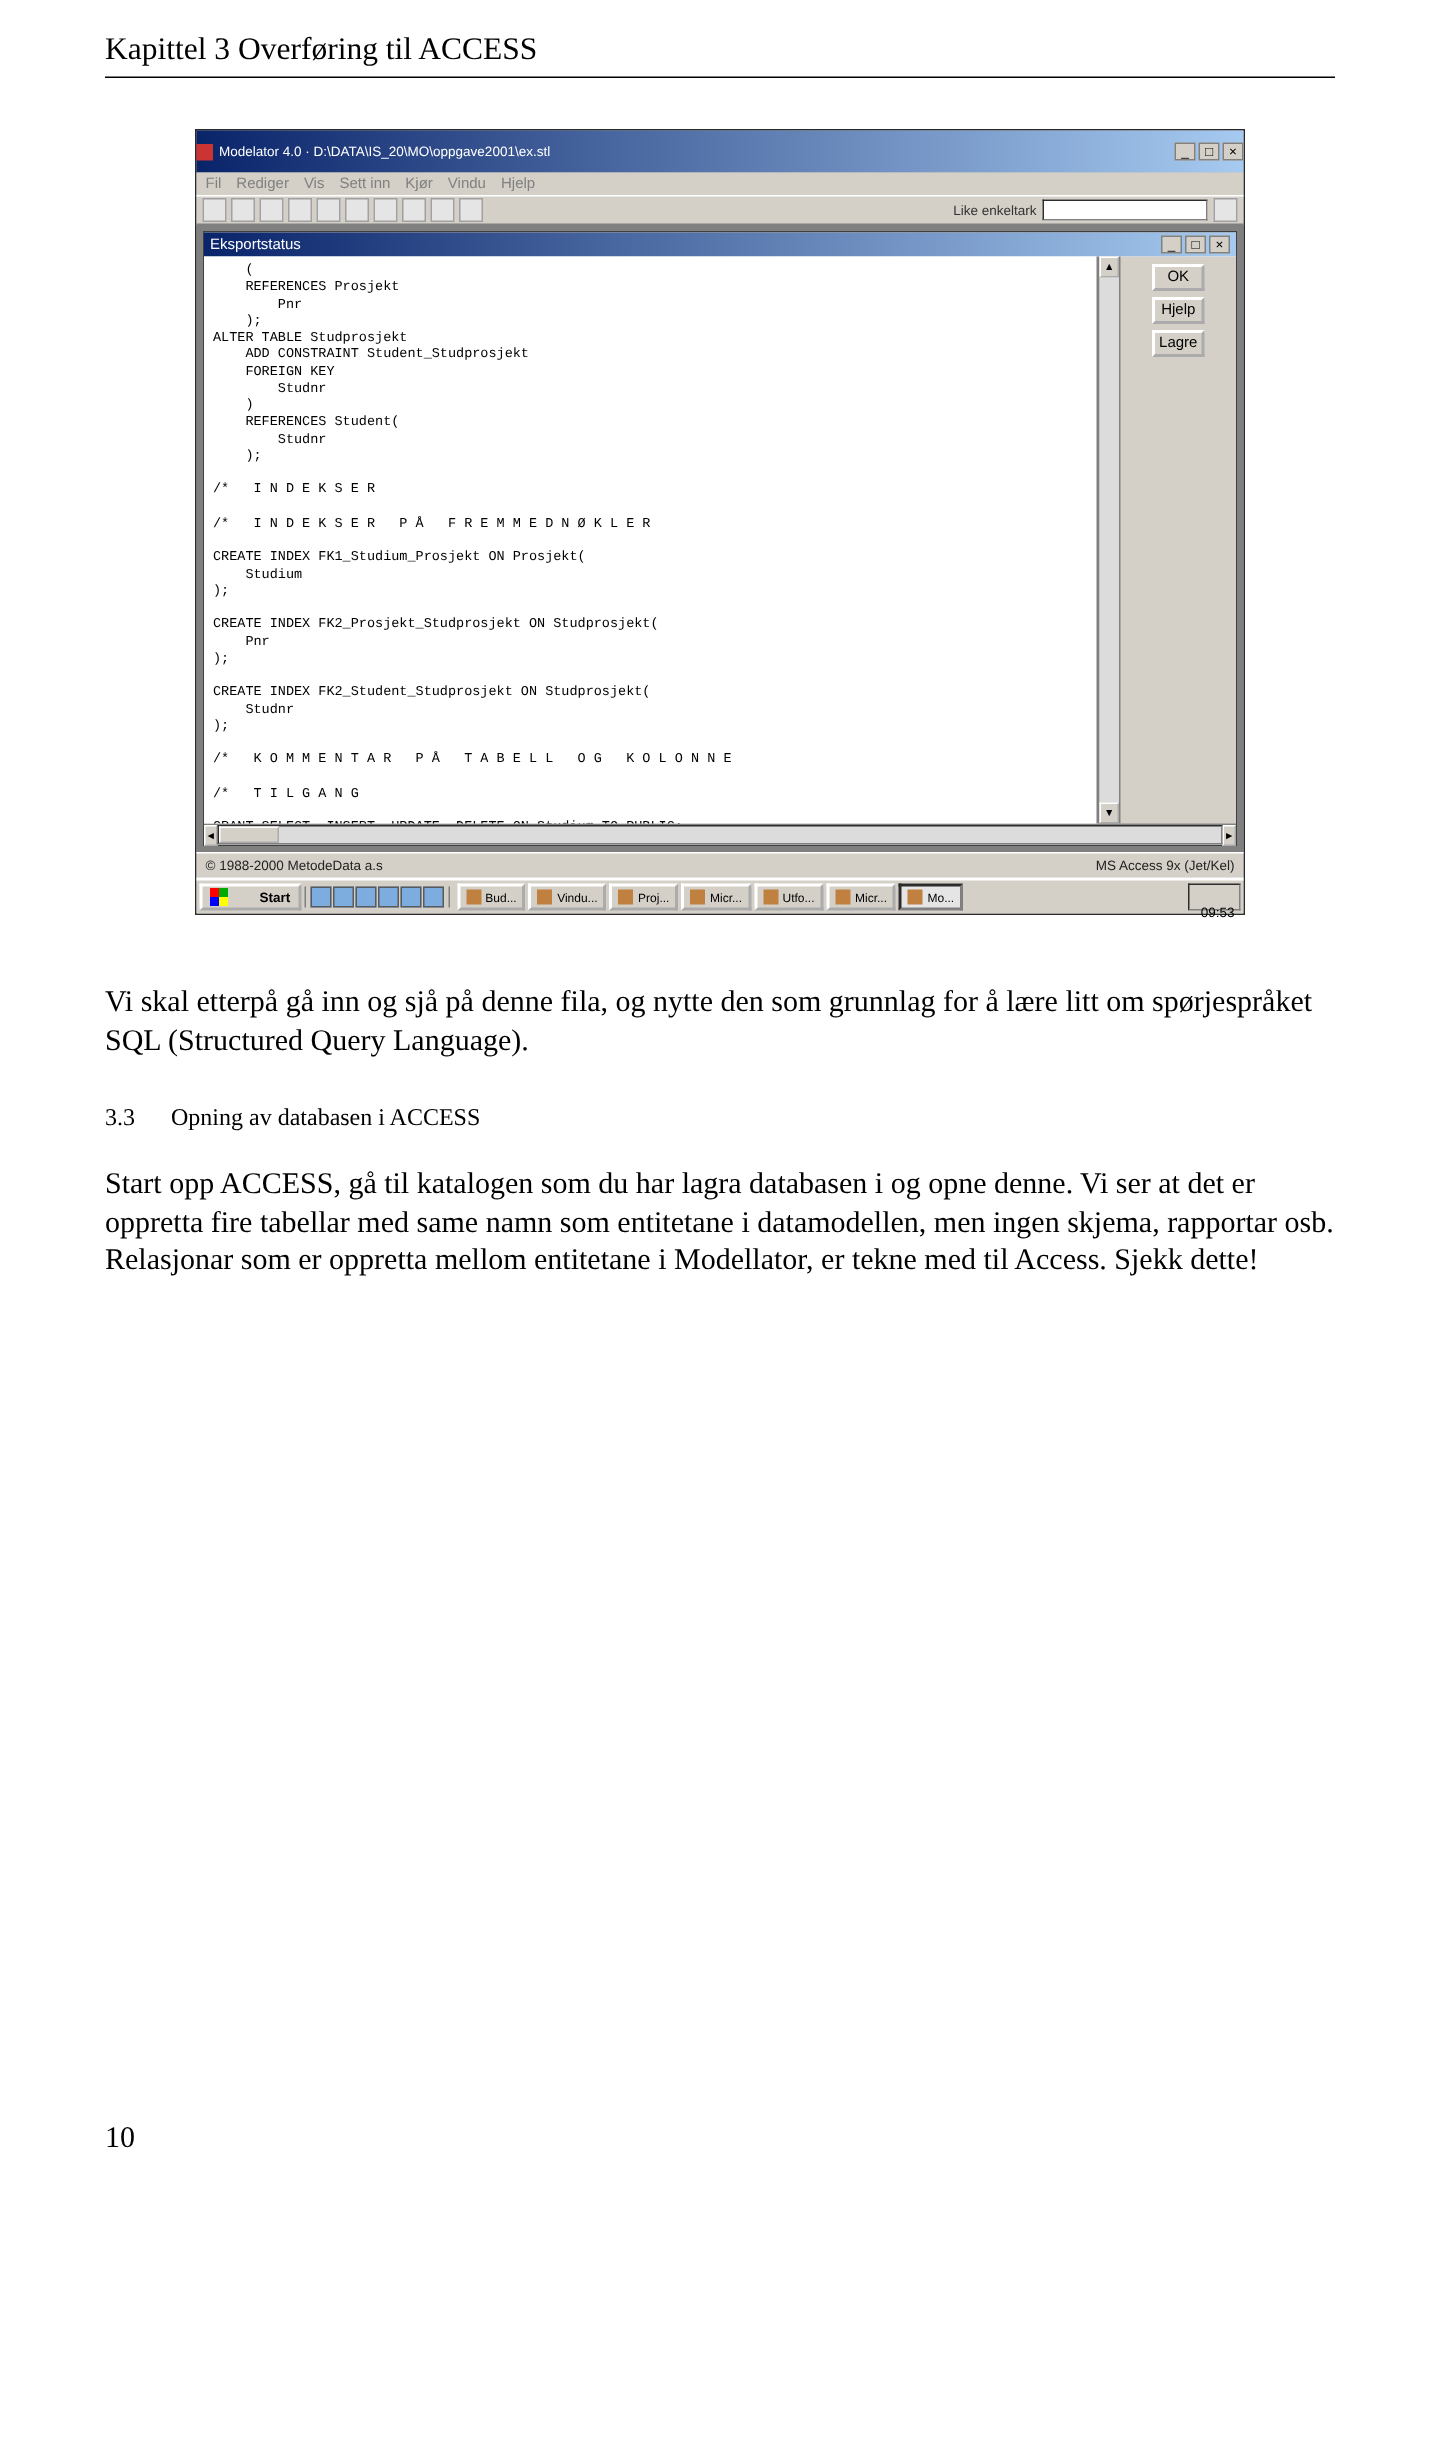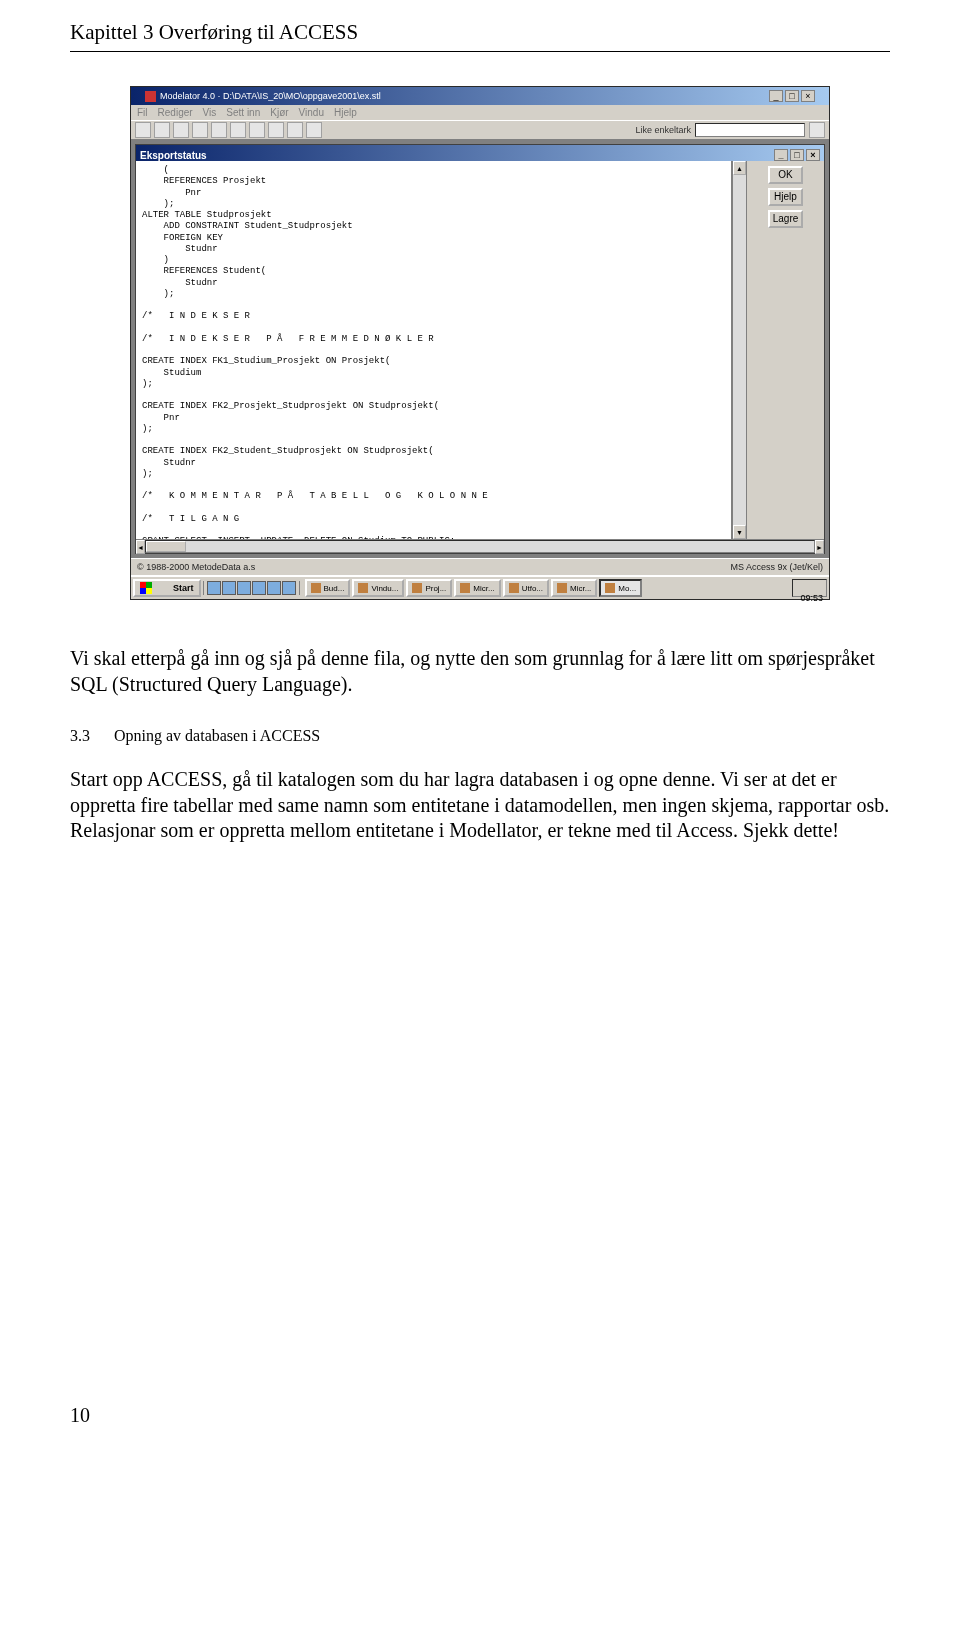--- a/index.html
+++ b/index.html
@@ -27,24 +27,24 @@
     margin: 0 auto 46px auto;
     border: 1px solid #2a2a2a;
     background: #bdbdbd;
     font-family: Tahoma, Arial, sans-serif;
     font-size: 10px;
     color: #000;
   }
   .win-titlebar {
     display: flex;
     align-items: center;
-    height: 18px;
+    height: 28px;
     background: linear-gradient(to right, #0a246a, #a6caf0);
     color: #fff;
-    padding: 0 14px;
+    padding: 0 0;
     font-size: 9px;
     justify-content: flex-end;
   }
   .title-icon {
     width: 11px; height: 11px; background: #c33; margin-right: 4px;
   }
   .title-spacer { flex: 1; }
   .win-btn {
     width: 14px; height: 12px; background: #d4d0c8;
     border: 1px solid #808080; margin-left: 2px;
@@ -70,23 +70,23 @@
   .tb-input { width: 110px; height: 14px; background: #fff; border: 1px inset #808080; }
   .mdi-area {
     background: #808080; padding: 4px; min-height: 390px;
     display: flex; align-items: flex-start;
   }
   .child-win {
     flex: 1; background: #fff; border: 1px solid #404040;
     display: flex; flex-direction: column;
   }
   .child-titlebar {
-    display: flex; align-items: flex-end; height: 16px;
+    display: flex; align-items: center; height: 16px;
     background: linear-gradient(to right, #0a246a, #a6caf0);
-    color: #fff; padding: 0 4px; font-size: 10px; font-weight: bold;
+    color: #fff; padding: 0 4px; font-size: 10px; font-weight: normal;
   }
   .child-body {
     display: flex; height: 378px;
   }
   .sql-pane {
     flex: 1; background: #fff; font-family: "Courier New", monospace;
     font-size: 9px; line-height: 1.25; padding: 4px 6px;
     white-space: pre; overflow: hidden; position: relative;
     border-right: 1px solid #808080;
   }

